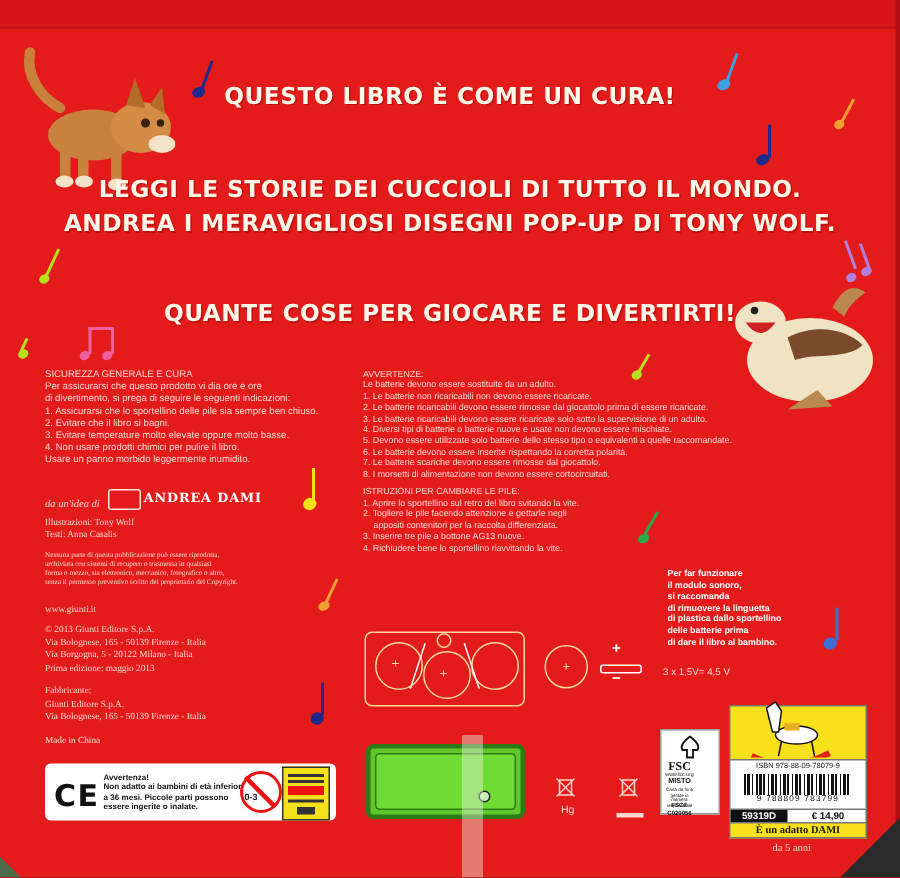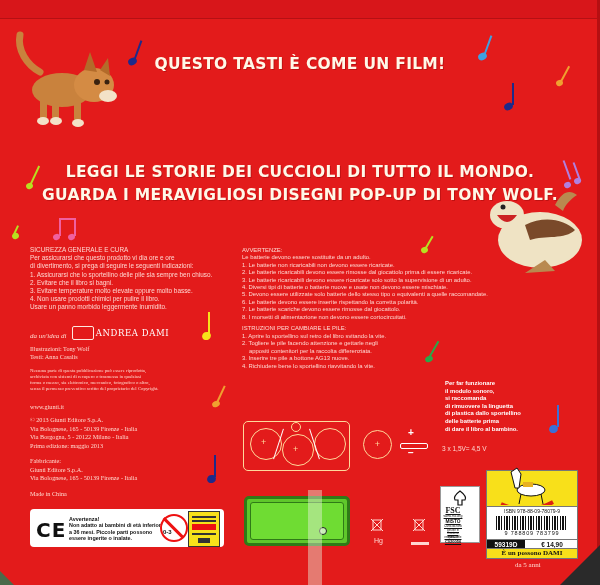--- a/index.html
+++ b/index.html
@@ -34,21 +34,21 @@
   .battery .c{position:absolute;border:1px solid #ffd89a;border-radius:50%;}
   .battery .plus{position:absolute;color:#ffd89a;font-size:9px;}
   .coin{position:absolute;left:363px;top:430px;width:27px;height:27px;border:1px solid #ffd89a;border-radius:50%;color:#ffd89a;font-size:9px;text-align:center;line-height:27px;}
   .polarity{position:absolute;left:400px;top:433px;color:#fff;}
   .green-door{position:absolute;left:244px;top:496px;width:106px;height:50px;background:#5fc72b;border:3px solid #2f7a17;border-radius:5px;box-sizing:border-box;}
   .green-door .inner{position:absolute;left:3px;top:3px;right:3px;bottom:3px;border:1.5px solid #2f7a17;border-radius:3px;background:#6fdc33;}
   .green-door .screw{position:absolute;left:72px;top:28px;width:6px;height:6px;border:1px solid #222;border-radius:50%;background:#c9f0b4;}
   .tab{position:absolute;left:308px;top:490px;width:14px;height:95px;background:rgba(230,240,220,.45);}
   .bin{position:absolute;width:14px;height:18px;}
   .fsc{position:absolute;left:440px;top:486px;width:38px;height:55px;background:#fff;border:1px solid #999;}
-  .fsc .t{position:absolute;left:0;width:24px;text-align:center;color:#111;text-decoration:underline;}
+  .fsc .t{position:absolute;left:0;width:24px;text-align:center;color:#111;}
   .horse-box{position:absolute;left:486px;top:470px;width:90px;height:36px;background:#f8e01a;border:1px solid #777;}
   .isbn-box{position:absolute;left:486px;top:506px;width:90px;height:33px;background:#fff;border:1px solid #777;}
   .barcode{position:absolute;left:9px;top:9px;width:72px;height:14px;background:repeating-linear-gradient(90deg,#111 0 1px,#fff 1px 2px,#111 2px 4px,#fff 4px 5px,#111 5px 6px,#fff 6px 8px);}
   .price-row{position:absolute;left:486px;top:539px;width:90px;height:9px;background:#fff;border:1px solid #777;}
   .code{position:absolute;left:0;top:0;width:38px;height:9px;background:#111;color:#fff;font-size:6.5px;text-align:center;line-height:9px;font-weight:bold;}
   .price{position:absolute;left:40px;top:0;width:50px;height:9px;color:#111;font-size:6.5px;text-align:center;line-height:9px;font-weight:bold;}
   .dami{position:absolute;left:486px;top:548px;width:90px;height:9px;background:#f8e01a;border:1px solid #777;color:#111;font-size:7px;text-align:center;line-height:9px;font-weight:bold;font-family:"Liberation Serif",serif;}
   .age{position:absolute;left:515px;top:561px;color:#ffd9cf;font-size:7px;font-family:"Liberation Serif",serif;}
 </style>
 </head>
@@ -140,44 +140,45 @@
   <div class="note" style="left:205px;top:455px;">
     <div class="stem" style="left:9px;top:0;height:22px;background:#1e2a8a;"></div>
     <div class="head" style="left:2px;top:20px;width:9px;height:8px;background:#1e2a8a;"></div>
   </div>
   <div class="note" style="left:548px;top:405px;">
     <div class="stem" style="left:9px;top:0;height:22px;background:#3a70d8;"></div>
     <div class="head" style="left:1px;top:20px;width:9px;height:8px;background:#3a70d8;"></div>
   </div>
 
   <div class="headline h1">
-    <div>QUESTO TASTI È COME UN FILM!</div>
-  </div>
-  <div class="headline h2" style="top:115px;margin-top:46px;">
+    <div>QUESTO LIBRO È COME UN CURA!</div>
+  </div>
+  <div class="headline h2" style="top:115px;">
     <div>LEGGI LE STORIE DEI CUCCIOLI DI TUTTO IL MONDO.</div>
-    <div>GUARDA I MERAVIGLIOSI DISEGNI POP-UP DI TONY WOLF.</div>
-  </div>
+    <div>ANDREA I MERAVIGLIOSI DISEGNI POP-UP DI TONY WOLF.</div>
+  </div>
+  <div class="headline h3">QUANTE COSE PER GIOCARE E DIVERTIRTI!</div>
 
   <div class="small" style="left:30px;top:246px;">
     <div class="ttl">SICUREZZA GENERALE E CURA</div>
     <div>Per assicurarsi che questo prodotto vi dia ore e ore</div>
     <div>di divertimento, si prega di seguire le seguenti indicazioni:</div>
     <div>1. Assicurarsi che lo sportellino delle pile sia sempre ben chiuso.</div>
     <div>2. Evitare che il libro si bagni.</div>
     <div>3. Evitare temperature molto elevate oppure molto basse.</div>
     <div>4. Non usare prodotti chimici per pulire il libro.</div>
     <div>Usare un panno morbido leggermente inumidito.</div>
   </div>
 
   <div class="small serif" style="left:30px;top:332px;font-size:7px;font-style:italic;">
     <span>da un'idea di</span>
   </div>
   <div class="small" style="left:72px;top:326px;">
     <span style="display:inline-block;width:20px;height:12px;border:1px solid #ffe8e0;border-radius:2px;vertical-align:middle;"></span>
-    <span style="font-family:'DejaVu Serif',serif;font-size:8.5px;color:#fff;letter-spacing:0.6px;vertical-align:middle;">ANDREA DAMI</span>
+    <span style="font-family:'DejaVu Serif',serif;font-size:8.5px;color:#fff;letter-spacing:0.6px;vertical-align:middle;font-weight:bold;">ANDREA DAMI</span>
   </div>
   <div class="small serif" style="left:30px;top:345px;font-size:6.2px;line-height:8px;">
     <div>Illustrazioni: Tony Wolf</div>
     <div>Testi: Anna Casalis</div>
   </div>
   <div class="small serif" style="left:30px;top:368px;font-size:4.8px;line-height:6px;">
     <div>Nessuna parte di questa pubblicazione può essere riprodotta,</div>
     <div>archiviata con sistemi di recupero o trasmessa in qualsiasi</div>
     <div>forma o mezzo, sia elettronico, meccanico, fotografico o altro,</div>
     <div>senza il permesso preventivo scritto del proprietario del Copyright.</div>
@@ -308,18 +309,18 @@
   </div>
   <div class="isbn-box">
     <div style="position:absolute;left:0;top:1px;width:90px;text-align:center;font-size:5px;color:#111;">ISBN 978-88-09-78079-9</div>
     <div class="barcode"></div>
     <div style="position:absolute;left:0;top:23px;width:90px;text-align:center;font-size:5.5px;color:#111;letter-spacing:0.8px;">9 788809 783799</div>
   </div>
   <div class="price-row">
     <div class="code">59319D</div>
     <div class="price">€ 14,90</div>
   </div>
-  <div class="dami">È un possono DAMI</div>
+  <div class="dami">È un adatto DAMI</div>
   <div class="age">da 5 anni</div>
 
   <div class="corner-br"></div>
   <div class="corner-bl"></div>
 </div>
 
 </body></html>

